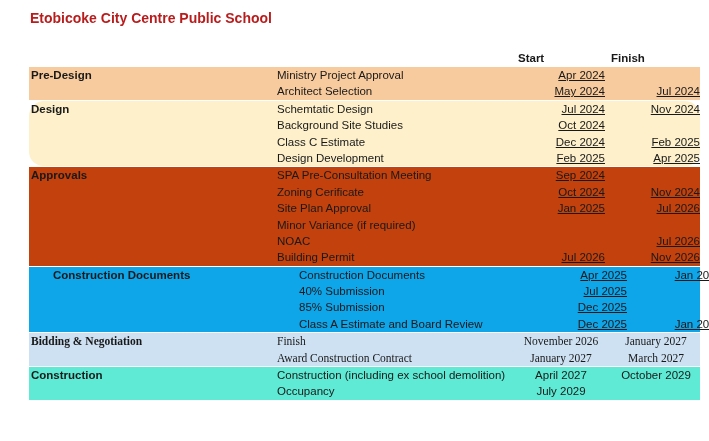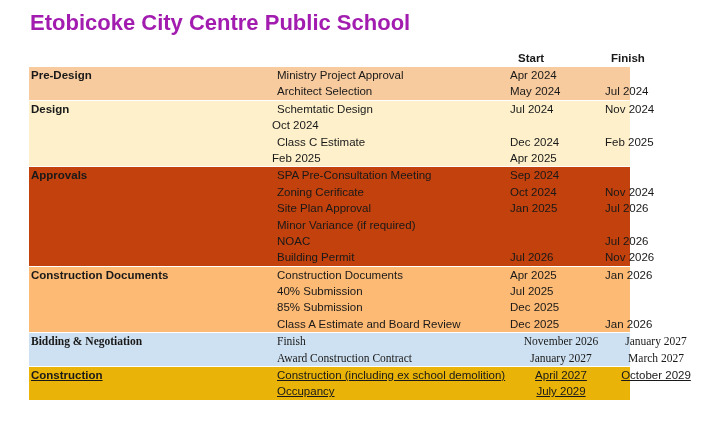--- a/index.html
+++ b/index.html
@@ -9,30 +9,30 @@
     width: 709px;
     height: 441px;
     background: #ffffff;
     color: #191919;
     overflow: hidden;
   }
   .title {
     position: absolute;
     left: 30px;
     top: 10px;
-    font-size: 22px;
+    font-size: 14px;
     font-weight: bold;
-    color: #a21caf;
+    color: #b91c1c;
     white-space: nowrap;
   }
   .table {
     position: absolute;
     left: 29px;
     top: 50px;
-    width: 601px;
+    width: 671px;
   }
   .hrow {
     display: grid;
     grid-template-columns: 243px 238px 95px 95px;
     height: 17px;
     line-height: 17px;
     font-size: 11.5px;
     font-weight: bold;
   }
   .hrow .c.start  { padding-left: 8px; }
@@ -43,21 +43,21 @@
     grid-template-columns: 243px 238px 95px 95px;
     height: 16.4px;
     line-height: 16.4px;
     font-size: 11.5px;
     white-space: nowrap;
   }
   .c { overflow: visible; }
   .c.phase { padding-left: 2px; font-weight: bold; }
   .c.task  { padding-left: 5px; }
   .align-center .c.start,
-  .align-center .c.finish { text-align: left; }
+  .align-center .c.finish { text-align: right; text-decoration: underline; }
   .align-left .c.start,
   .align-left .c.finish { text-align: center; padding-left: 7px; }
 </style>
 </head>
 <body>
 
 <div class="page">
   <div class="title">Etobicoke City Centre Public School</div>
   <div class="table">
     <div class="hrow">
@@ -74,40 +74,42 @@
             <div class="c start">Apr 2024</div>
             <div class="c finish"></div>
           </div>
           <div class="row">
             <div class="c phase"></div>
             <div class="c task">Architect Selection</div>
             <div class="c start">May 2024</div>
             <div class="c finish">Jul 2024</div>
           </div>
         </div>
-        <div class="section align-center" style="background: rgb(253, 240, 203);">
+        <div class="section align-center" style="background: rgb(253, 240, 203); border-radius: 15px;">
           <div class="row">
             <div class="c phase">Design</div>
             <div class="c task">Schemtatic Design</div>
             <div class="c start">Jul 2024</div>
             <div class="c finish">Nov 2024</div>
           </div>
           <div class="row">
             <div class="c phase"></div>
+            <div class="c task">Background Site Studies</div>
             <div class="c start">Oct 2024</div>
             <div class="c finish"></div>
           </div>
           <div class="row">
             <div class="c phase"></div>
             <div class="c task">Class C Estimate</div>
             <div class="c start">Dec 2024</div>
             <div class="c finish">Feb 2025</div>
           </div>
           <div class="row">
             <div class="c phase"></div>
+            <div class="c task">Design Development</div>
             <div class="c start">Feb 2025</div>
             <div class="c finish">Apr 2025</div>
           </div>
         </div>
         <div class="section align-center" style="background: #c2410c;">
           <div class="row">
             <div class="c phase">Approvals</div>
             <div class="c task">SPA Pre-Consultation Meeting</div>
             <div class="c start">Sep 2024</div>
             <div class="c finish"></div>
@@ -136,21 +138,21 @@
             <div class="c start"></div>
             <div class="c finish">Jul 2026</div>
           </div>
           <div class="row">
             <div class="c phase"></div>
             <div class="c task">Building Permit</div>
             <div class="c start">Jul 2026</div>
             <div class="c finish">Nov 2026</div>
           </div>
         </div>
-        <div class="section align-center" style="background: #fdba74;">
+        <div class="section align-center" style="background: #0ea5e9; padding-left: 22px;">
           <div class="row">
             <div class="c phase">Construction Documents</div>
             <div class="c task">Construction Documents</div>
             <div class="c start">Apr 2025</div>
             <div class="c finish">Jan 2026</div>
           </div>
           <div class="row">
             <div class="c phase"></div>
             <div class="c task">40% Submission</div>
             <div class="c start">Jul 2025</div>
@@ -176,21 +178,21 @@
             <div class="c start">November 2026</div>
             <div class="c finish">January 2027</div>
           </div>
           <div class="row">
             <div class="c phase"></div>
             <div class="c task">Award Construction Contract</div>
             <div class="c start">January 2027</div>
             <div class="c finish">March 2027</div>
           </div>
         </div>
-        <div class="section align-left" style="background: #eab308; text-decoration: underline;">
+        <div class="section align-left" style="background: #5eead4;">
           <div class="row">
             <div class="c phase">Construction</div>
             <div class="c task">Construction (including ex school demolition)</div>
             <div class="c start">April 2027</div>
             <div class="c finish">October 2029</div>
           </div>
           <div class="row">
             <div class="c phase"></div>
             <div class="c task">Occupancy</div>
             <div class="c start">July 2029</div>

